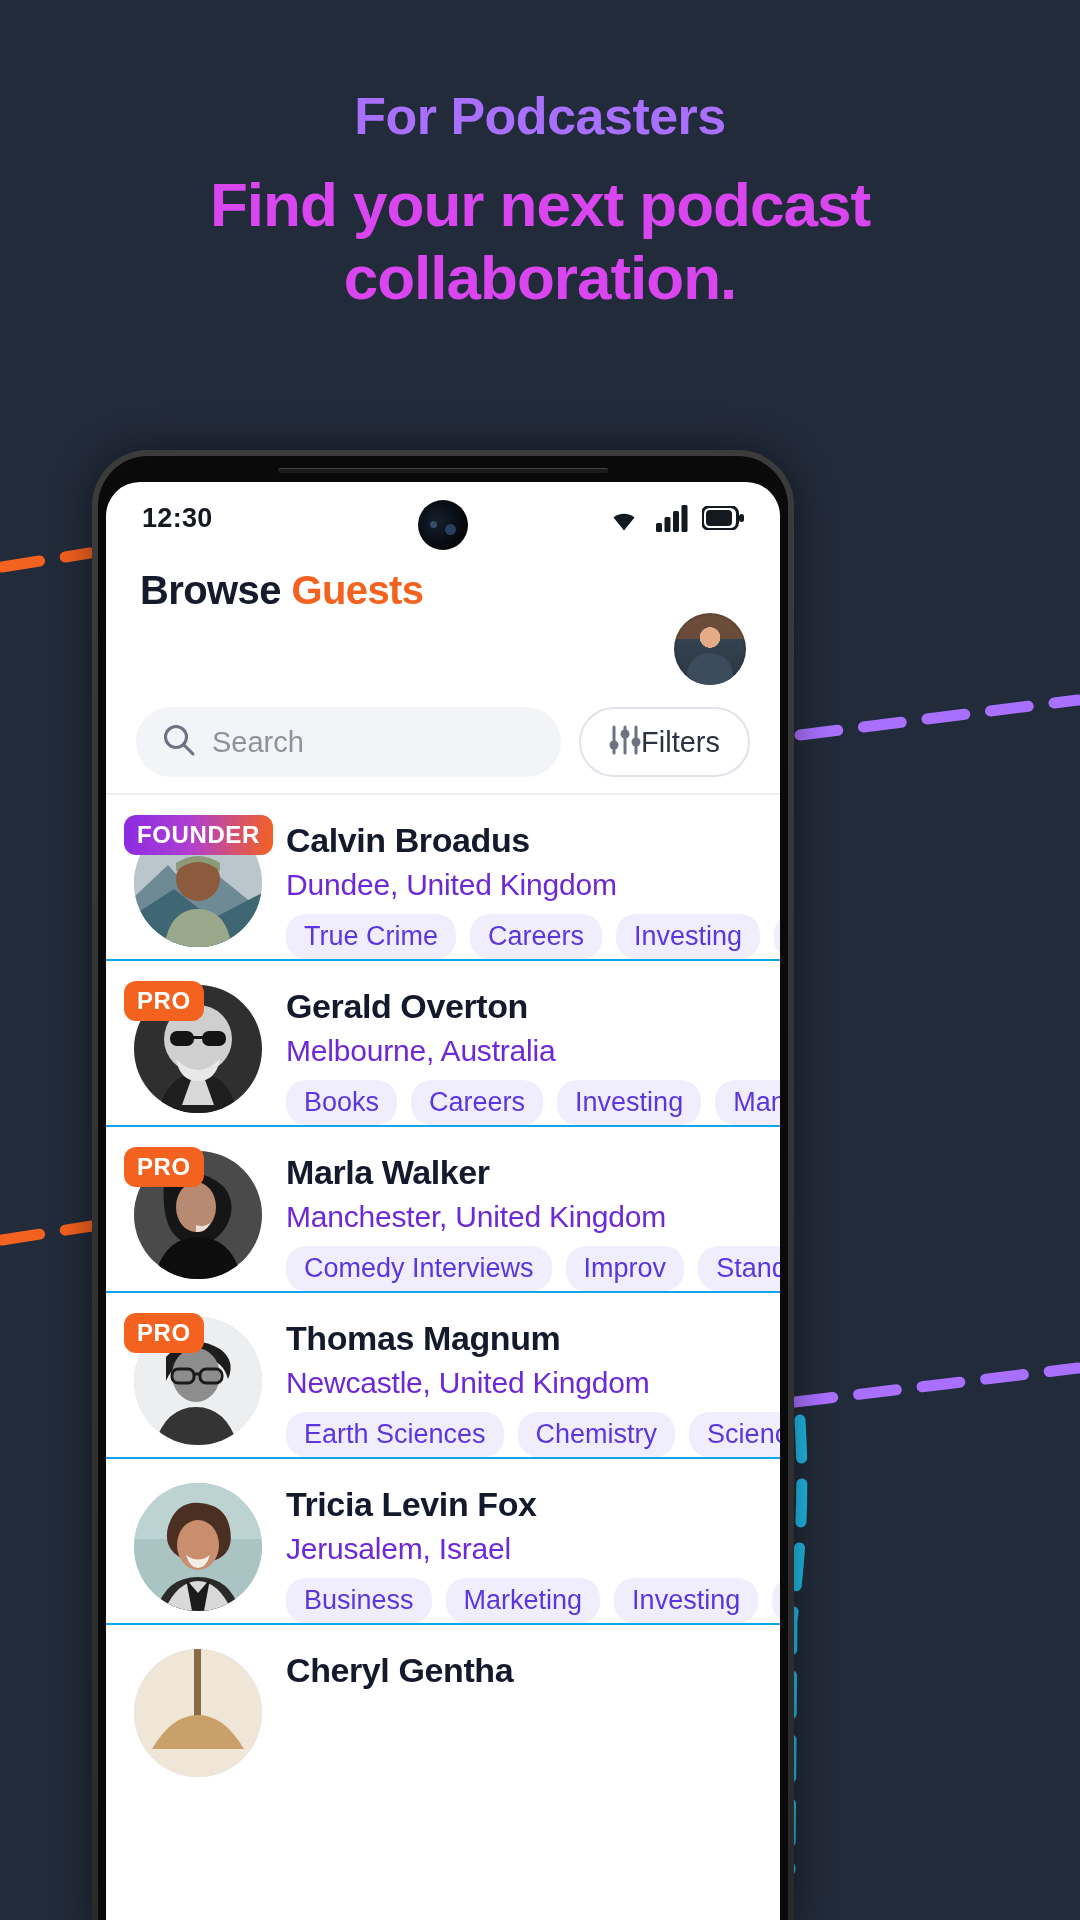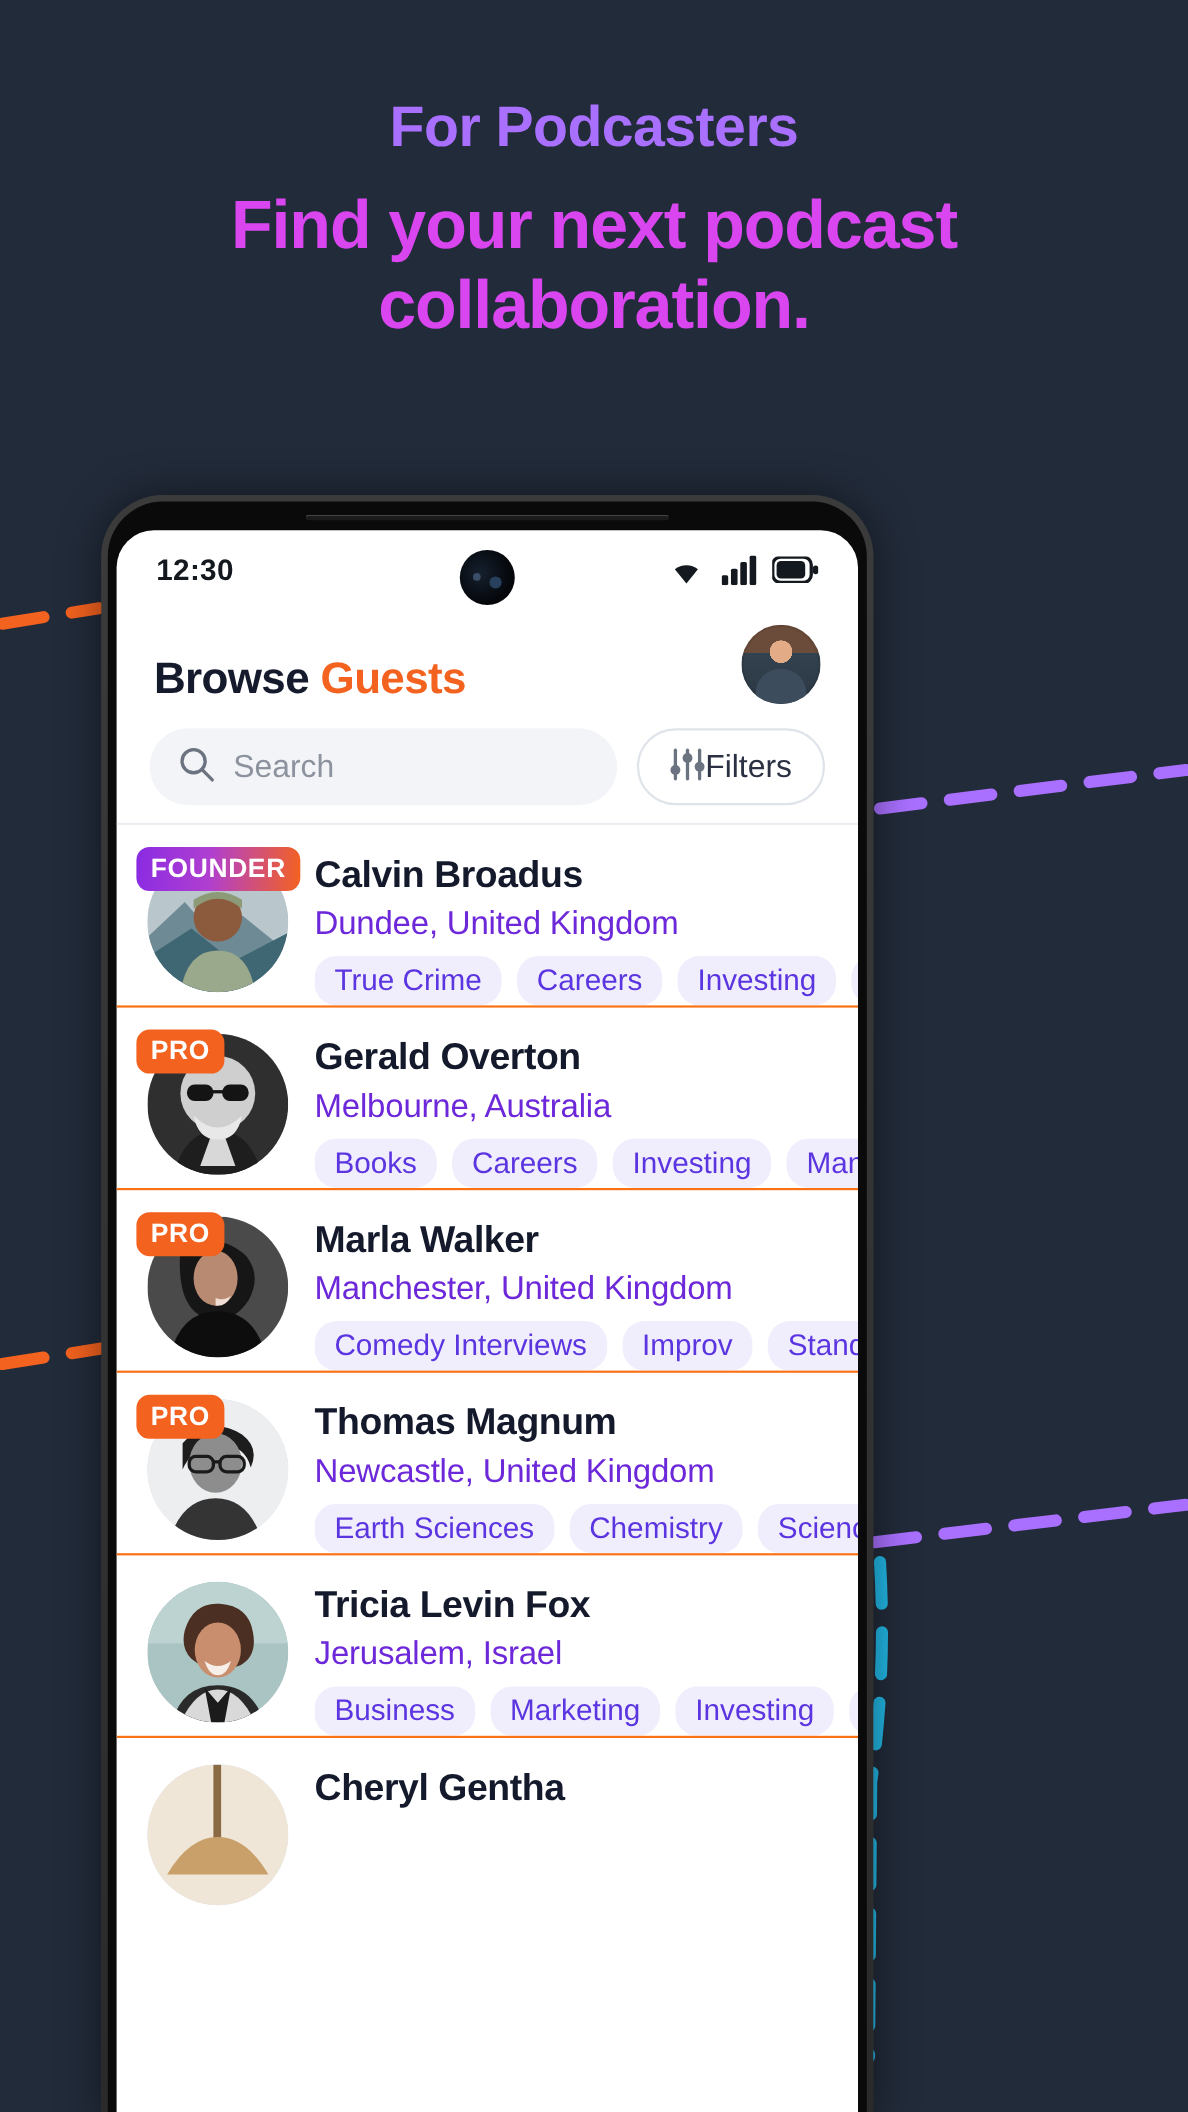--- a/index.html
+++ b/index.html
@@ -73,21 +73,21 @@
     content: ""; position: absolute; left: 27px; top: 24px;
     width: 11px; height: 11px; border-radius: 50%; background: #27405e;
   }
   .status-right {
     margin-left: auto; display: flex; align-items: center; gap: 14px;
   }
   .status-right svg { display: block; }
 
   
   .app-header {
-    display: flex; align-items: flex-end; padding: 14px 34px 4px 34px;
+    display: flex; align-items: flex-start; padding: 14px 34px 4px 34px; flex-direction: column;
   }
   .app-title { font-size: 40px; font-weight: 700; letter-spacing: -.6px; color: #151b2d; }
   .app-title .accent { color: #f4621f; }
   .avatar {
     margin-left: auto; width: 72px; height: 72px; border-radius: 50%;
     background:
       radial-gradient(circle at 50% 34%, #e3ab86 0 17%, transparent 17.5%),
       linear-gradient(180deg, #6b4b3a 0%, #6b4b3a 36%, #33424f 36%, #2b3743 100%);
     box-shadow: inset 0 0 0 2px rgba(0,0,0,.08);
     position: relative; overflow: hidden;
@@ -111,21 +111,21 @@
     border: 2px solid #dfe3ea;
     display: flex; align-items: center; padding: 0 28px;
   }
   .filters-label { font-size: 29px; color: #2b3142; }
 
   
   .list { }
   .card {
     display: flex; align-items: flex-start; gap: 24px;
     padding: 24px 0 24px 28px;
-    border-top: 2px solid #f97316;
+    border-top: 2px solid #0ea5e9;
     position: relative;
     height: 166px;
   }
   .card:first-child { border-top: 2px solid #eceef2; }
   .pfp-wrap { position: relative; flex: 0 0 auto; width: 128px; height: 128px; }
   .pfp {
     width: 128px; height: 128px; border-radius: 50%;
     overflow: hidden; position: relative;
     background: #d8dde3;
   }

